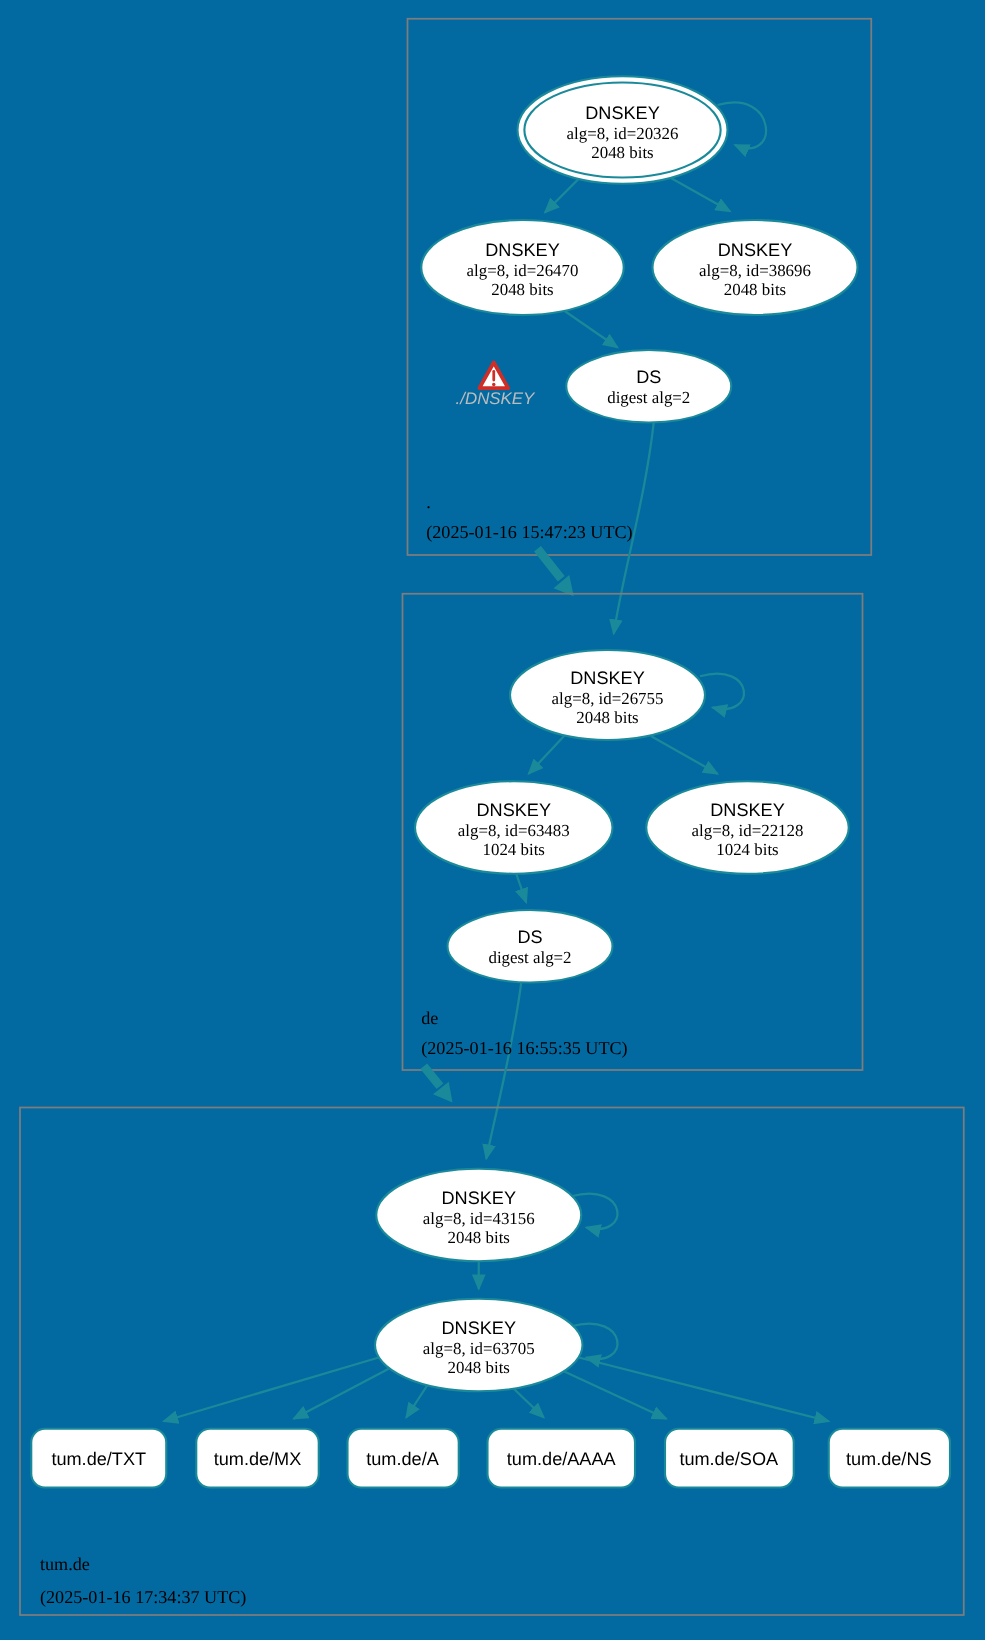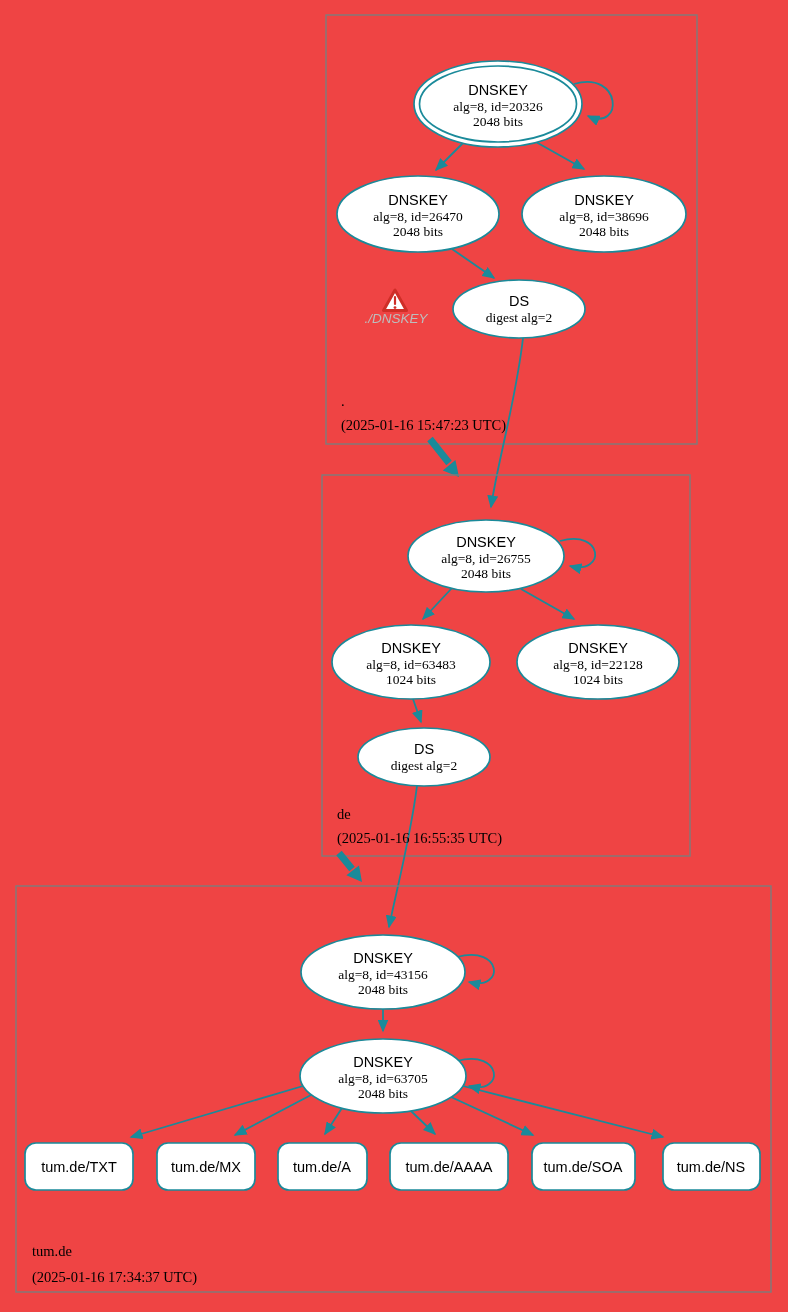--- a/index.html
+++ b/index.html
@@ -1,16 +1,16 @@
 <!DOCTYPE html>
 <html><head>
 <meta charset="utf-8">
 <style>
   html,body{margin:0;padding:0;background:#ffffff;}
-  .stage{width:788px;height:1312px;position:relative;background:#ef4444;}
+  .stage{width:788px;height:1312px;position:relative;background:#0369a1;}
   svg{display:block;}
   .zone-rect{fill:none;stroke:#7d7d7d;stroke-width:1.4;}
   .node{fill:#ffffff;stroke:#1a8a9a;stroke-width:1.7;}
   .node-inner{fill:none;stroke:#1a8a9a;stroke-width:1.7;}
   .edge{fill:none;stroke:#1a8a9a;stroke-width:1.8;}
   .loop{fill:none;stroke:#1a8a9a;stroke-width:1.8;}
   .thick-shaft{stroke:#1a8a9a;stroke-width:7;fill:none;}
   .thick-head{fill:#1a8a9a;stroke:none;}
   .rrset-rect{fill:#ffffff;stroke:#1a8a9a;stroke-width:1.7;}
   .node-title{font-family:"Liberation Sans",sans-serif;font-size:14.5px;fill:#000;text-anchor:middle;}

